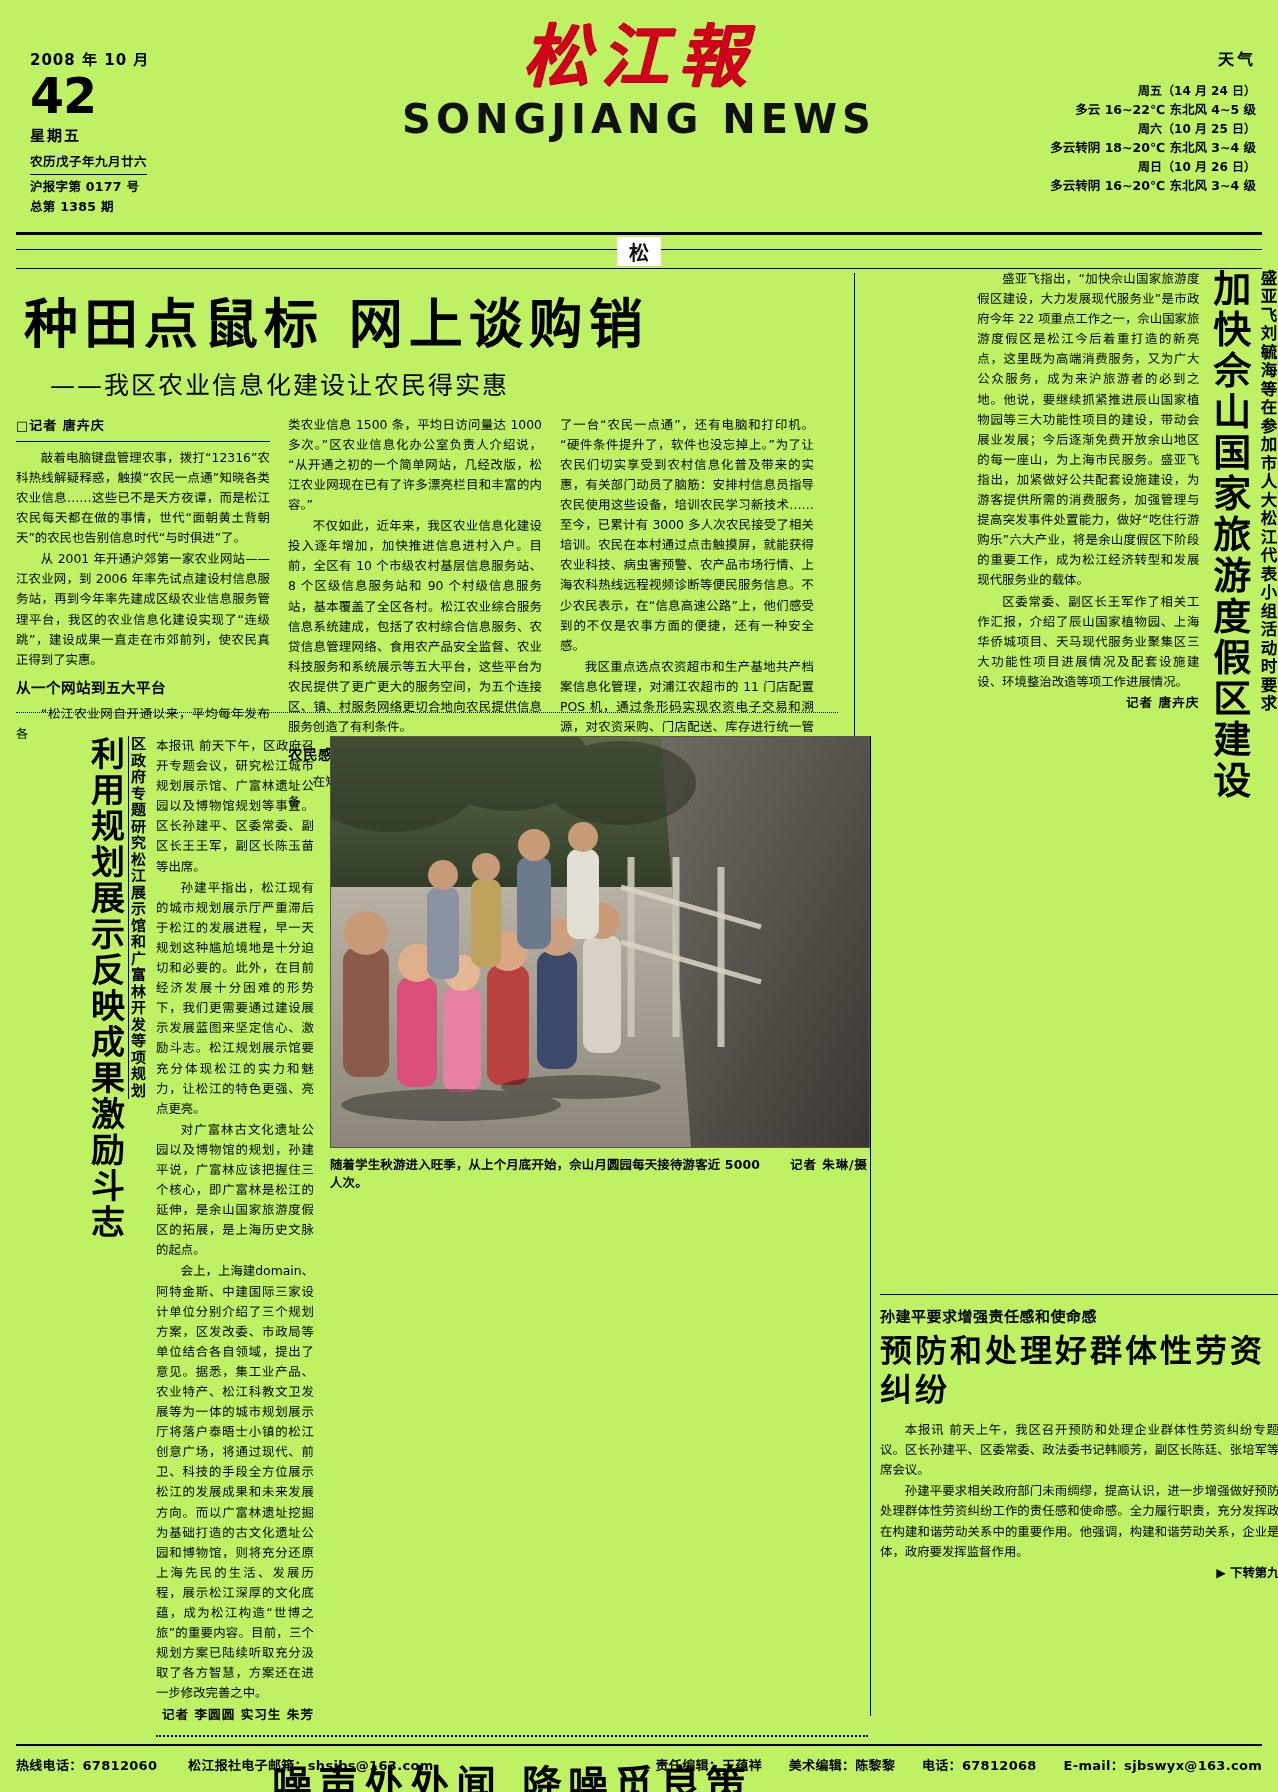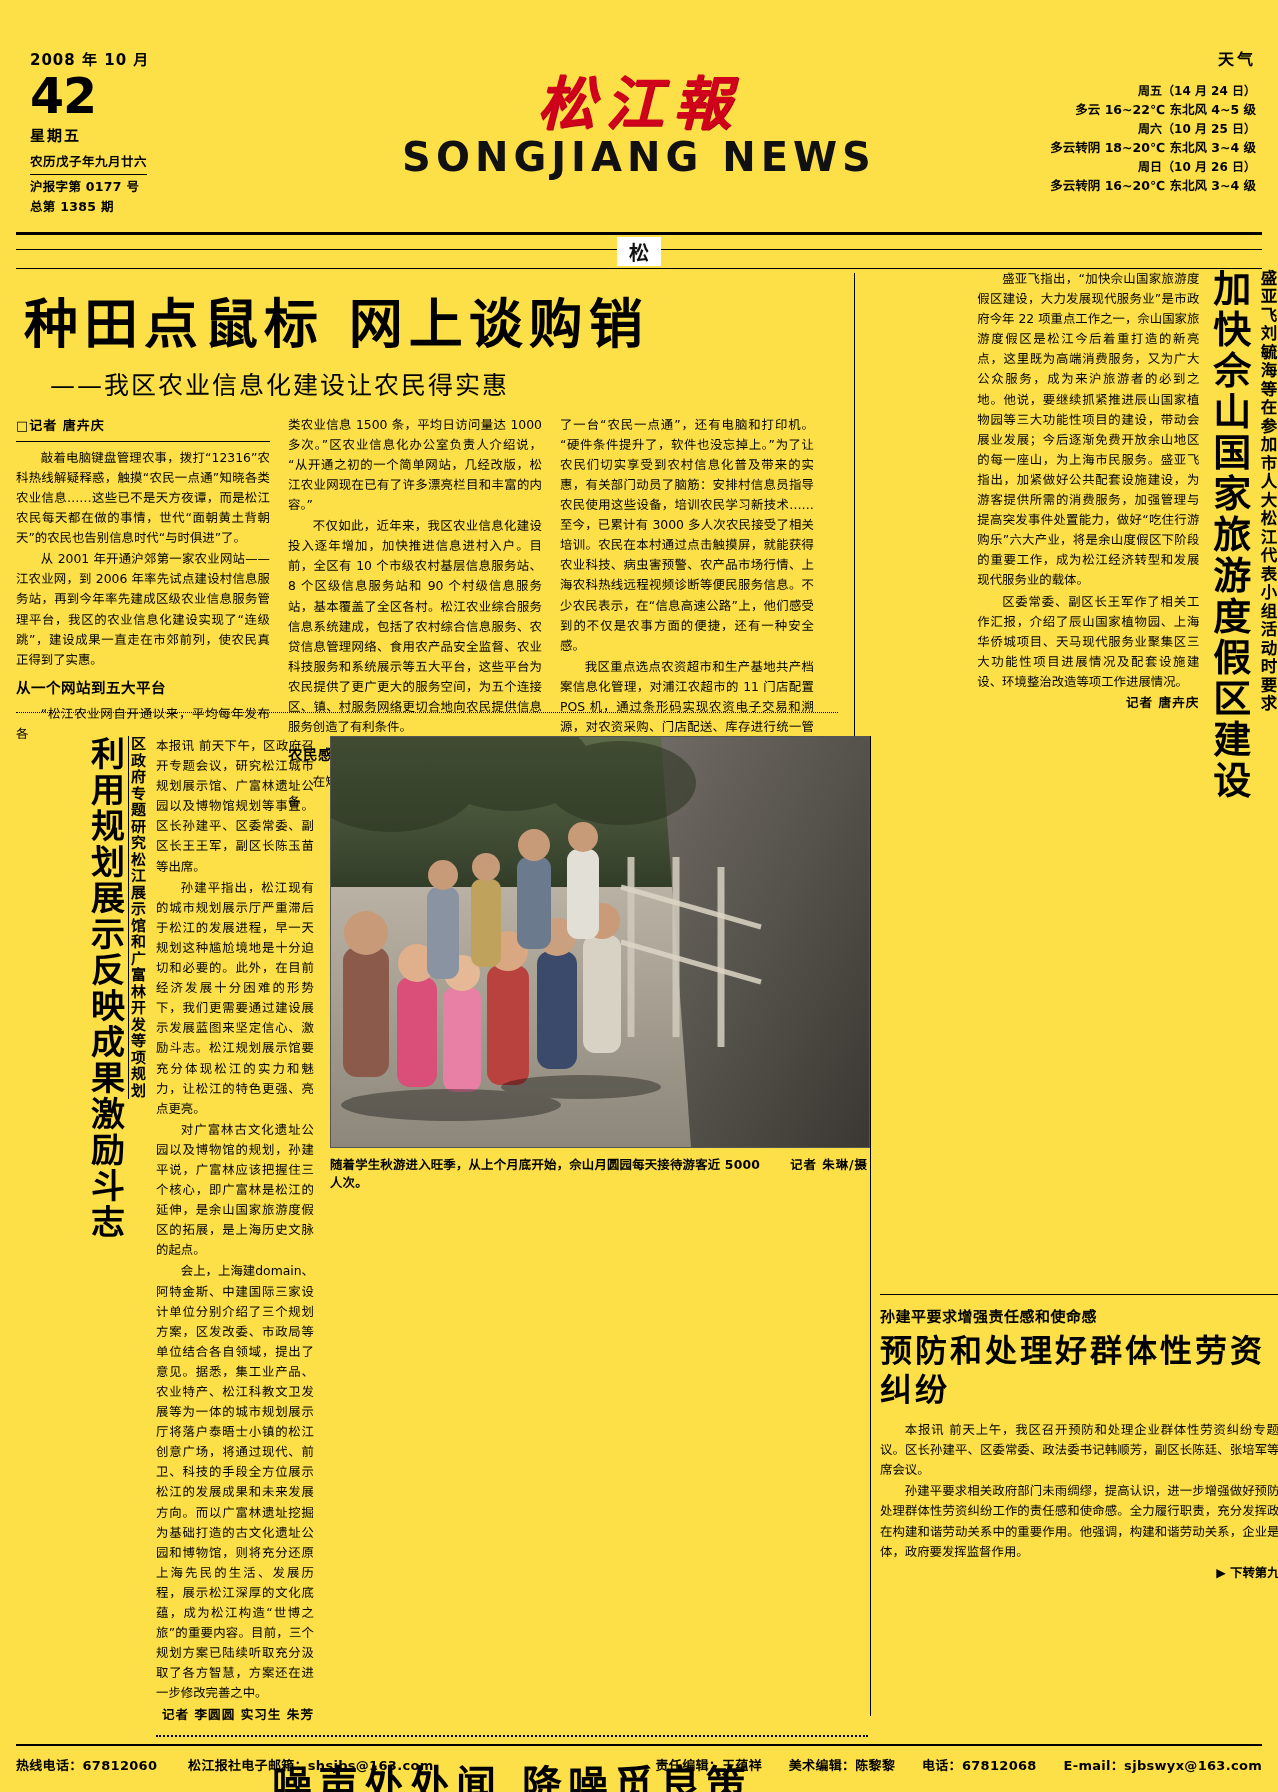--- a/index.html
+++ b/index.html
@@ -5,46 +5,45 @@
   html,body{margin:0;padding:0;background:#fff;}
   body{
     font-family:"DejaVu Sans","Liberation Sans",sans-serif;
     color:#000;
     -webkit-font-smoothing:antialiased;
   }
   .page{
     position:relative;
     width:1278px;height:1792px;
     margin:0 auto;
-    background:#fde047;
+    background:#bef264;
     overflow:hidden;
   }
 
   
   .masthead{position:relative;height:232px;}
   .date-block{
     position:absolute;left:30px;top:48px;width:190px;
     font-family:"DejaVu Sans","Liberation Sans",sans-serif;
   }
   .date-line1{font-size:15px;font-weight:600;letter-spacing:1px;}
   .date-day{font-size:49px;font-weight:bold;line-height:.95;margin:5px 0 3px;letter-spacing:-1px;}
   .date-week{font-size:15px;font-weight:600;letter-spacing:2px;}
   .date-lunar{font-size:12.5px;font-weight:600;letter-spacing:.5px;margin-top:6px;padding-bottom:4px;border-bottom:1.3px solid #000;display:inline-block;}
   .date-reg{font-size:12.5px;font-weight:600;letter-spacing:.3px;margin-top:4px;line-height:1.35;}
 
   .logo-wrap{
     position:absolute;left:0;right:0;top:28px;text-align:center;
   }
   .logo-cn{
-    font-family:Liberation Serif, serif;
-    font-size:58px;font-weight:bold;color:#d0021b;
+    font-family:Liberation Mono, monospace;
+    font-size:68px;font-weight:bold;color:#d0021b;
     letter-spacing:10px;line-height:1;
     font-style:italic;
     text-shadow:1px 1px 0 #b5001a;
-    margin-top:48px;
   }
   .logo-en{
     font-family:"DejaVu Sans","Liberation Sans",sans-serif;
     font-size:40px;font-weight:bold;letter-spacing:5px;color:#111;
   }
 
   .weather{
     position:absolute;right:22px;top:48px;width:330px;text-align:right;
     font-size:12.5px;font-weight:bold;line-height:1.55;
   }

